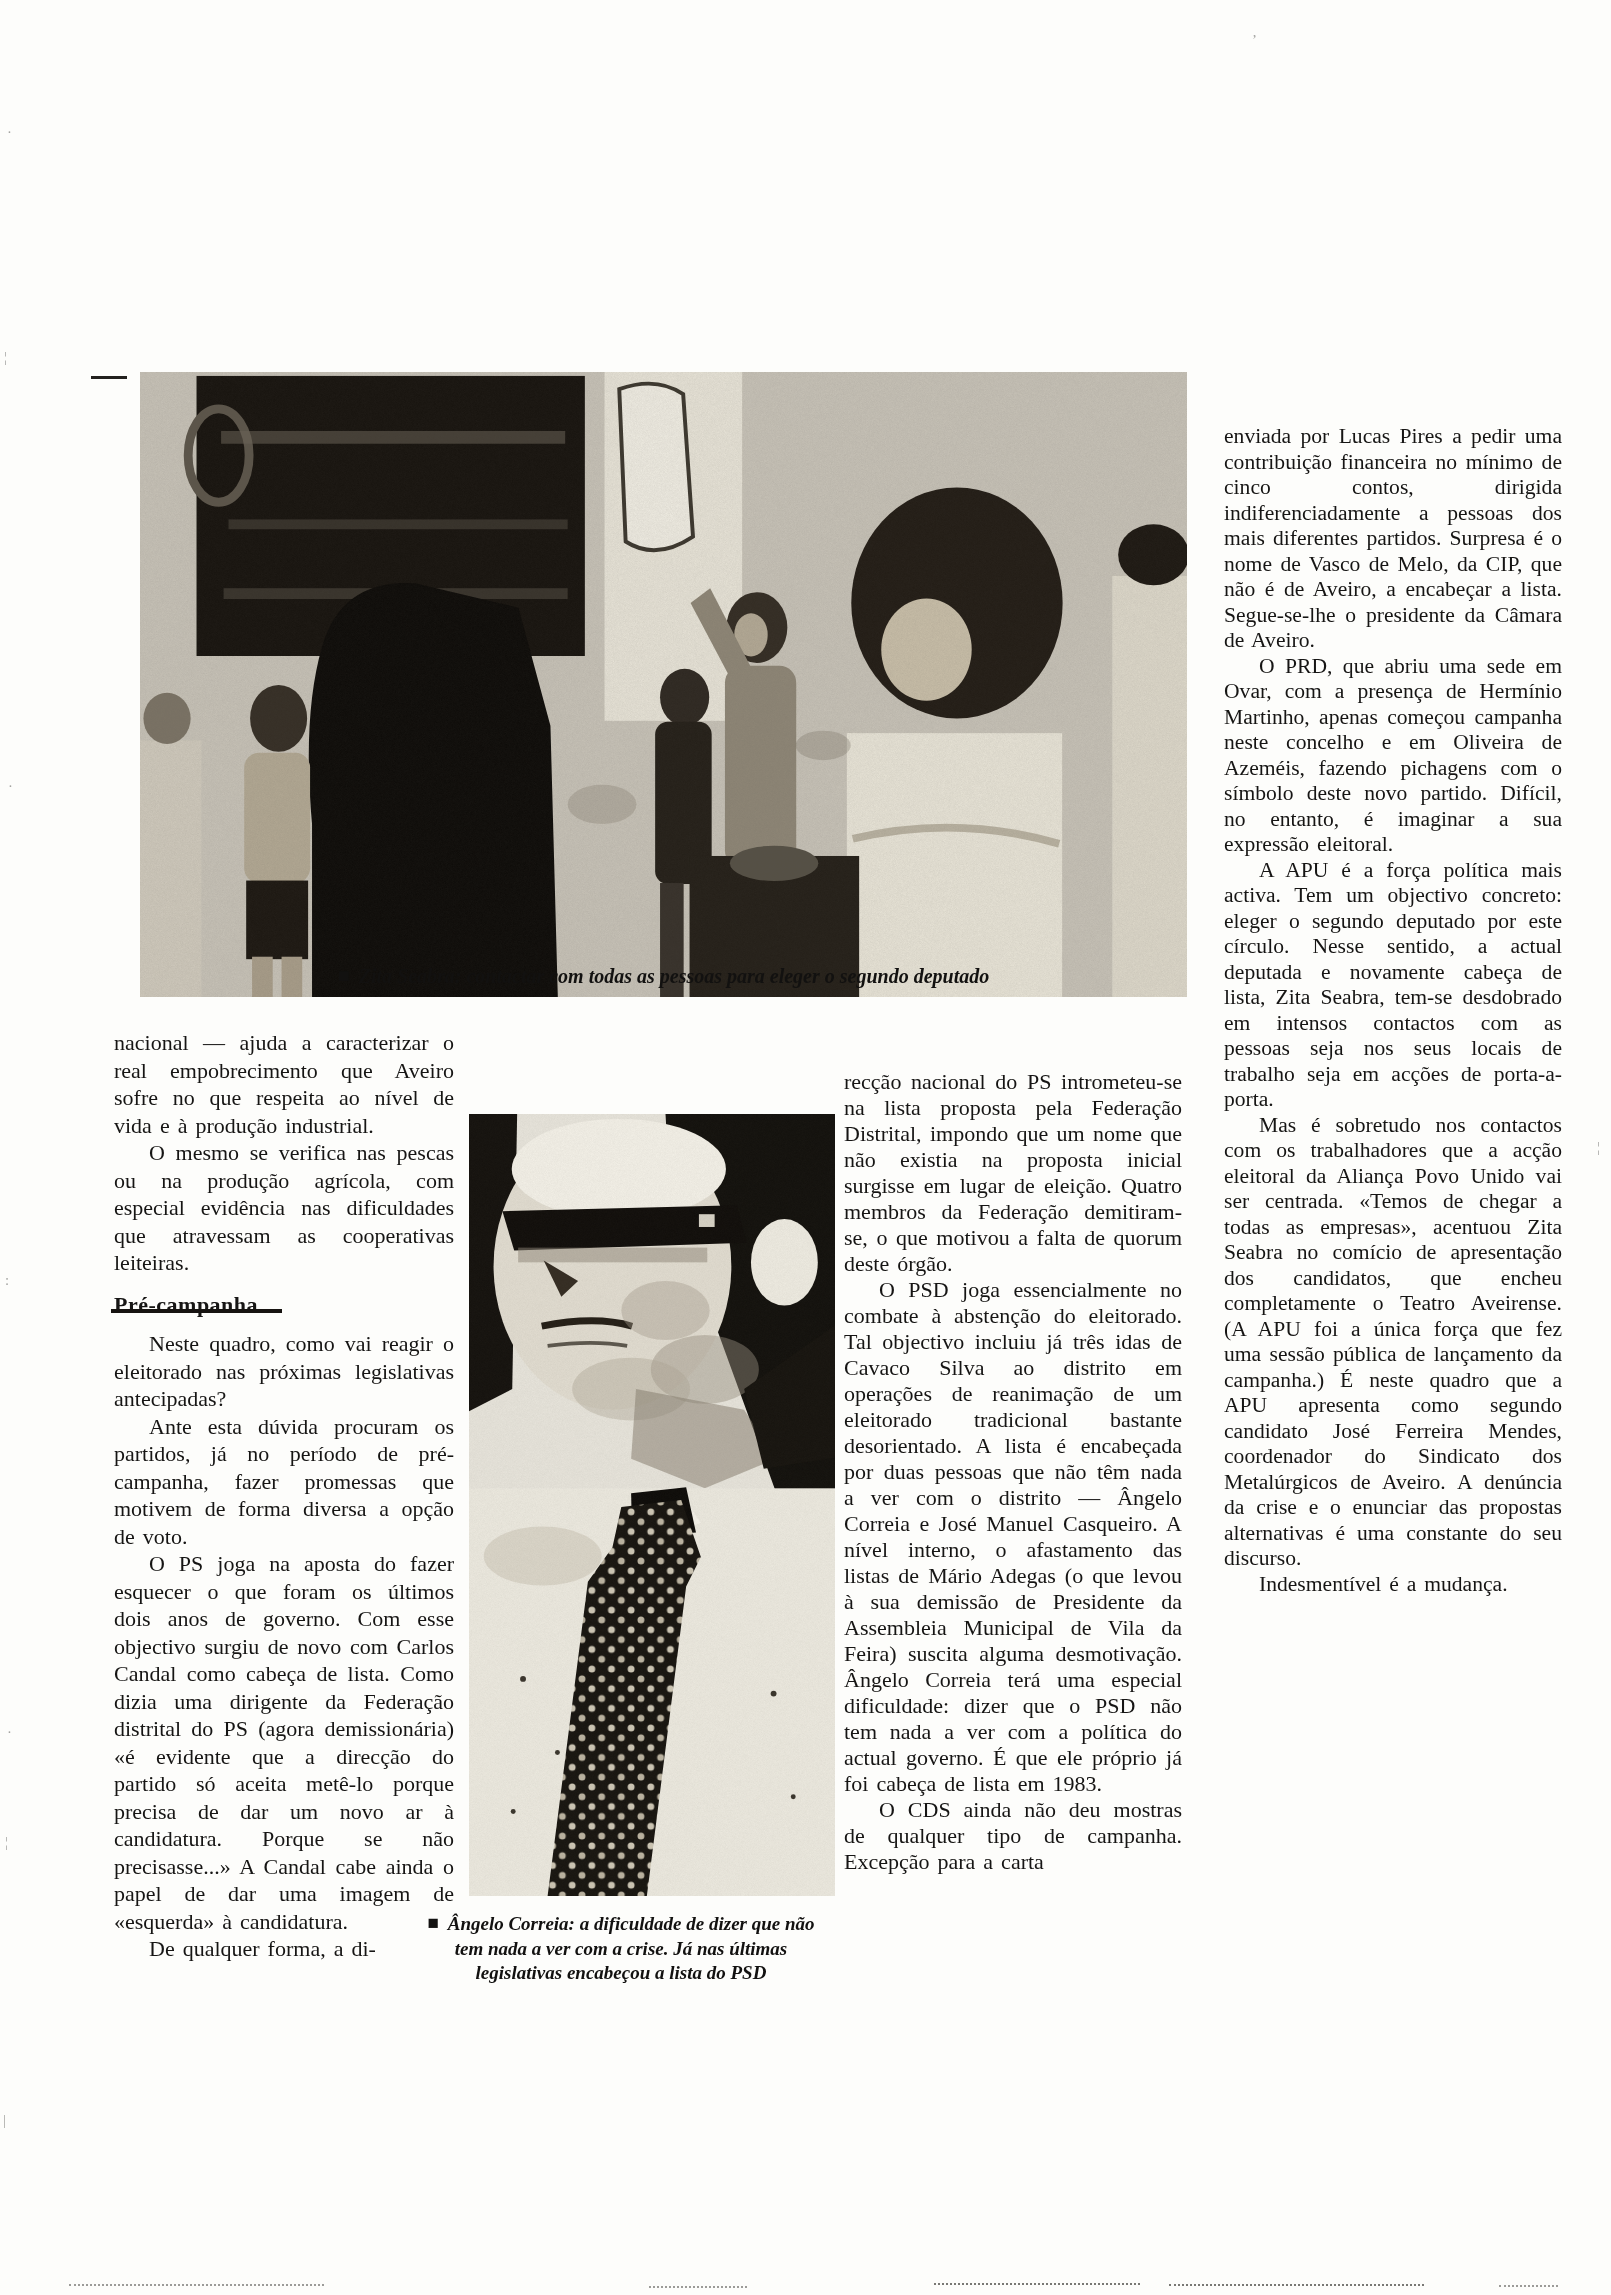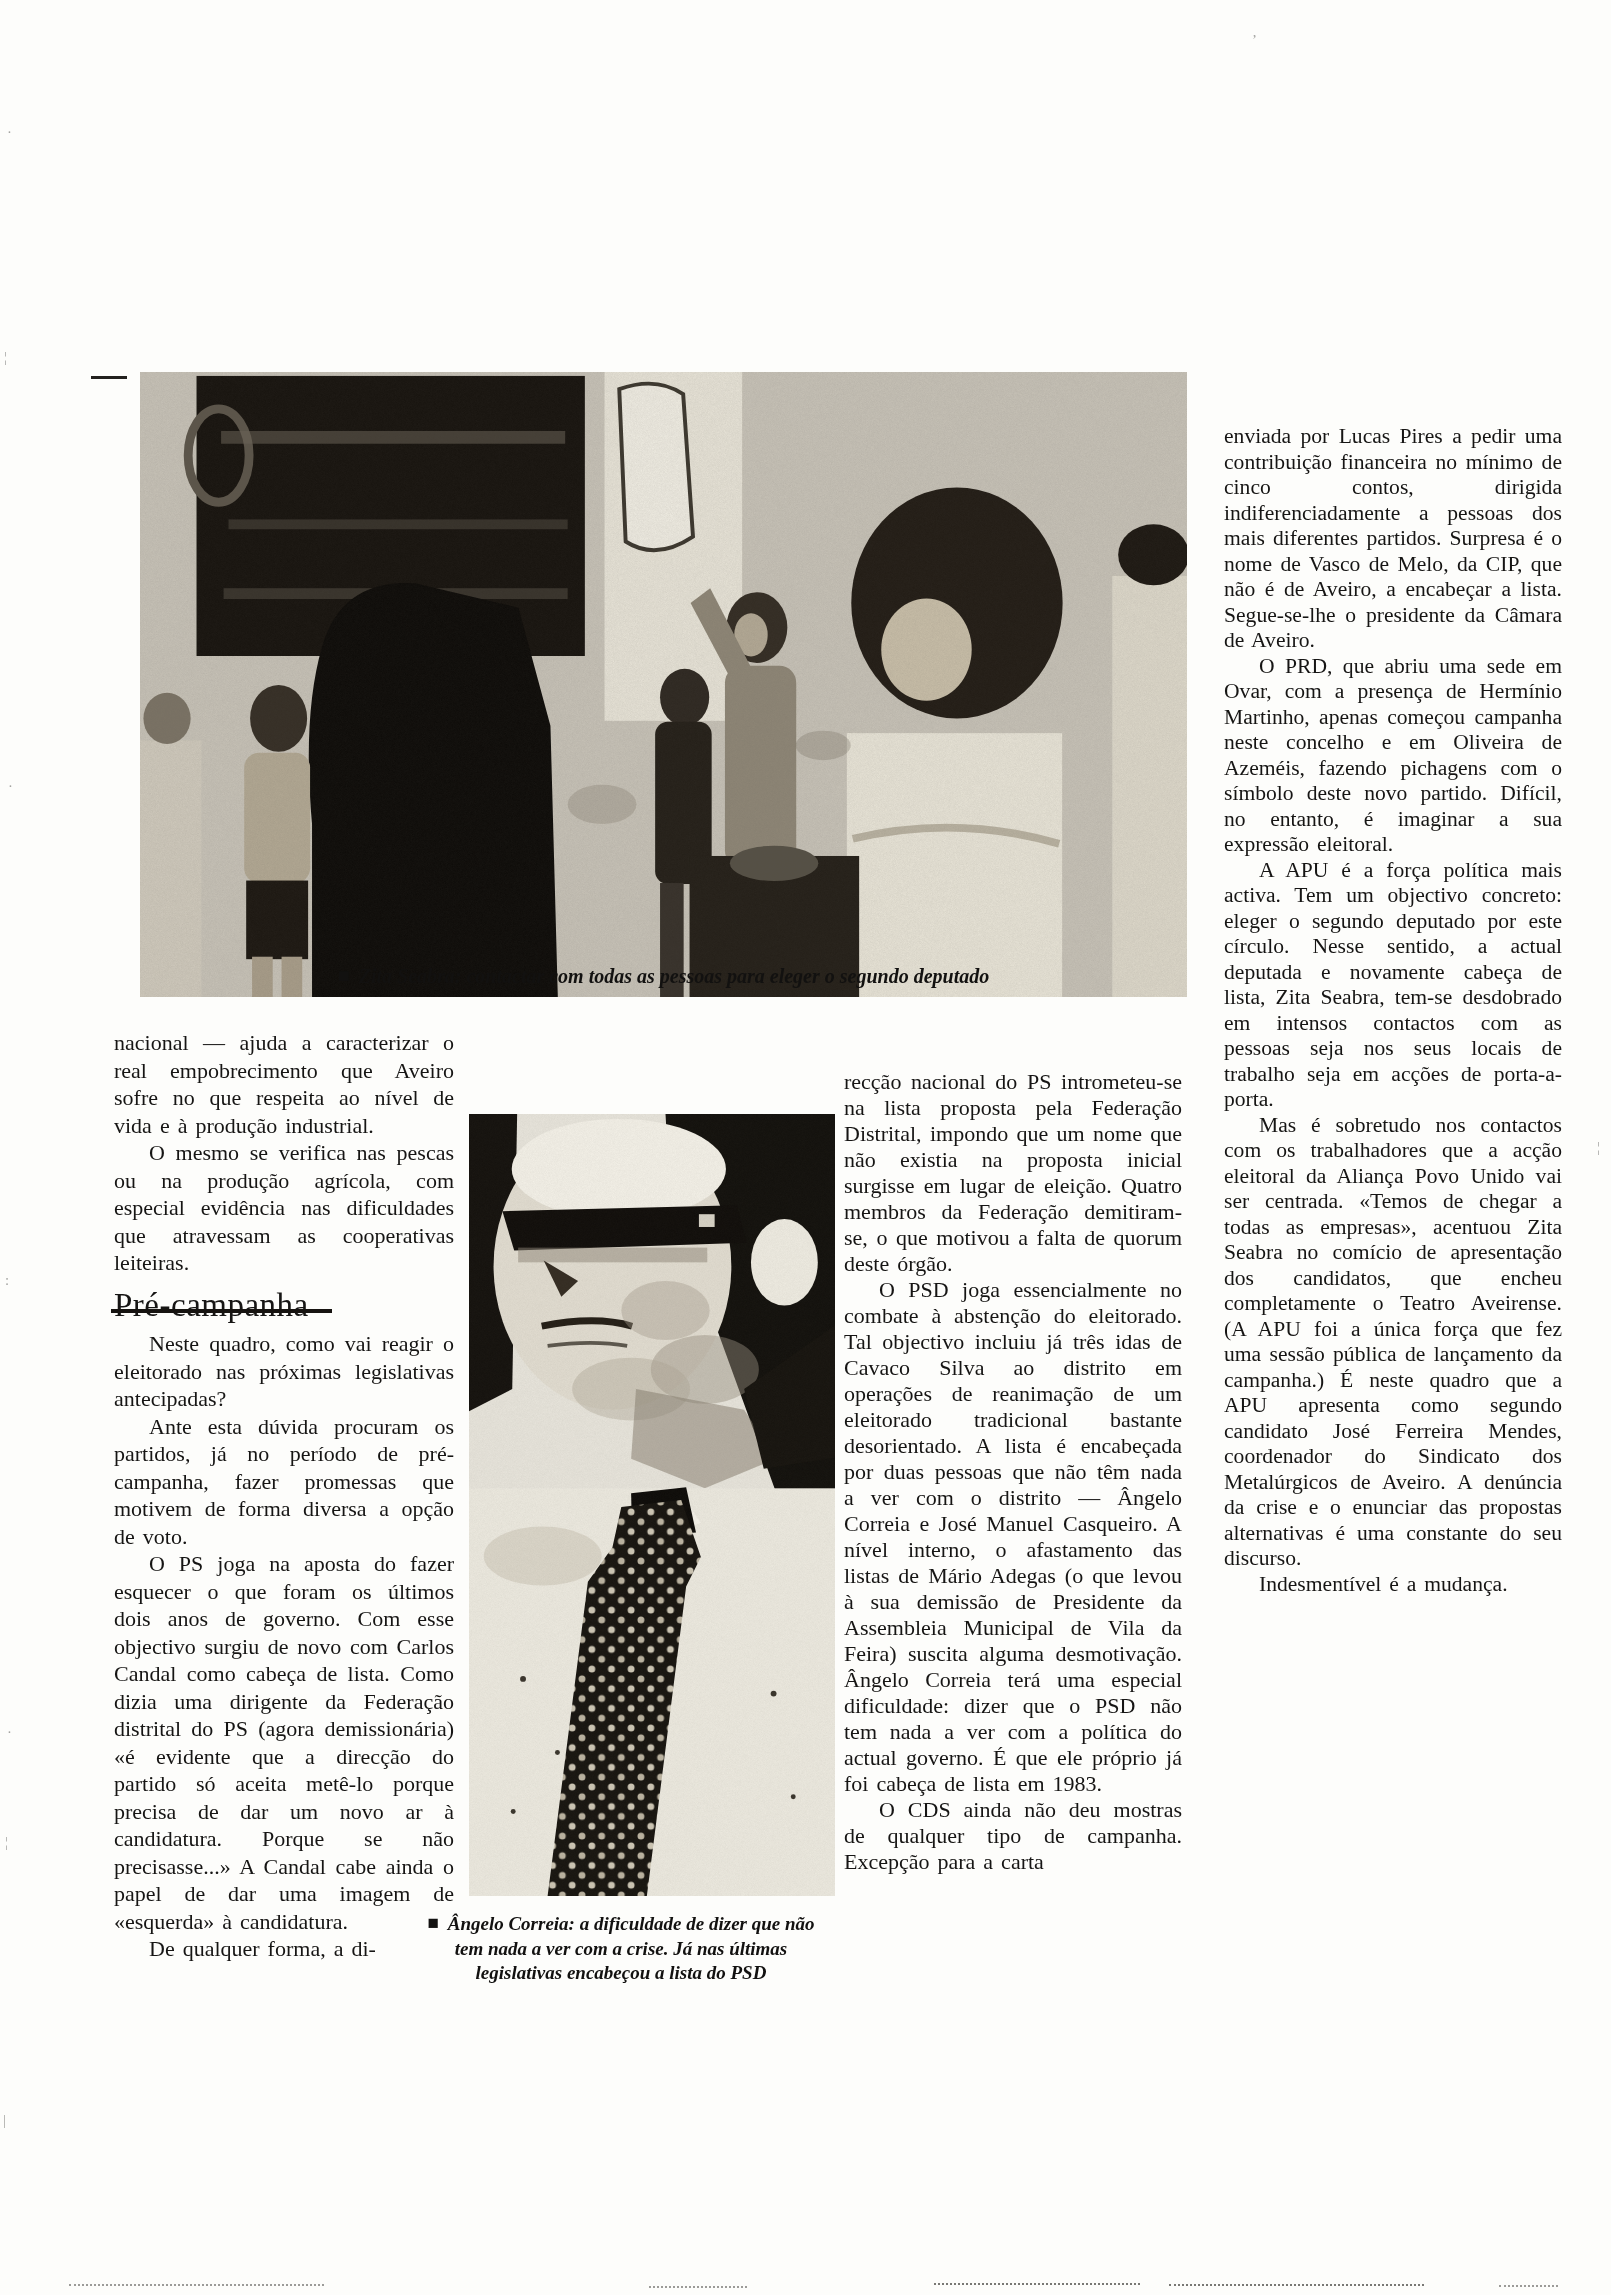--- a/index.html
+++ b/index.html
@@ -10,21 +10,21 @@
   }
   
   .col{position:absolute;text-align:justify;color:#161514;}
   .col p{margin:0;text-indent:35px;}
   .col p.noindent{text-indent:0;}
   .col1{left:114px;top:1029px;width:340px;font-size:22px;line-height:27.5px;word-spacing:2.5px;}
   .col3{left:844px;top:1029px;width:338px;font-size:22px;line-height:26px;word-spacing:2.5px;margin-top:40px;}
   .col4{left:1212px;top:424px;width:338px;font-size:21.6px;line-height:25.5px;word-spacing:2.5px;margin-left:12px;}
   .subhead{
     position:relative;display:inline-block;margin:14.7px 0 10.8px 0;
-    font-size:33px;font-weight:normal;letter-spacing:0.5px;line-height:28.5px;
+    font-size:22px;font-weight:bold;letter-spacing:0.5px;line-height:28.5px;
   }
   .subhead::after{ 
     content:"";position:absolute;left:-2.9px;right:-23.6px;bottom:6.4px;height:3.9px;background:#161310;
   }
   
   .photo{position:absolute;overflow:hidden;}
   .photo svg{display:block;width:100%;height:100%;}
   .photo-top{left:140px;top:372px;width:1047px;height:625px;}
   .photo-portrait{left:469px;top:1114px;width:366px;height:782px;}
   

